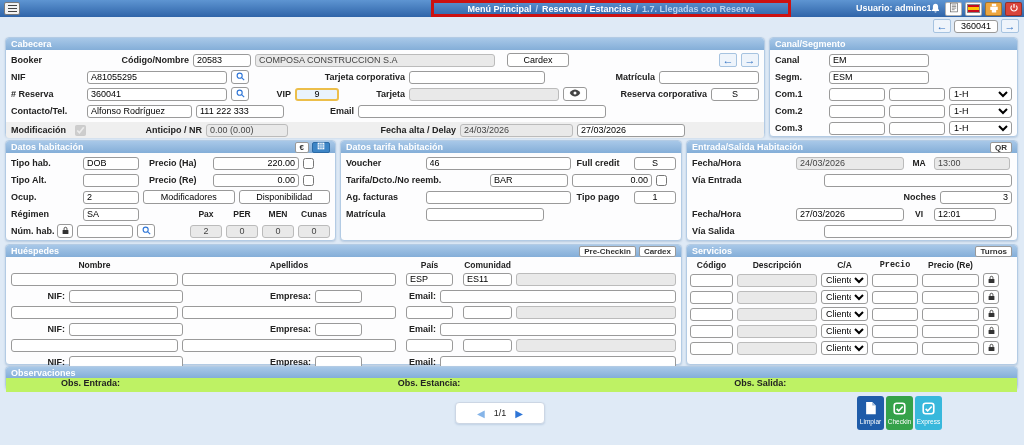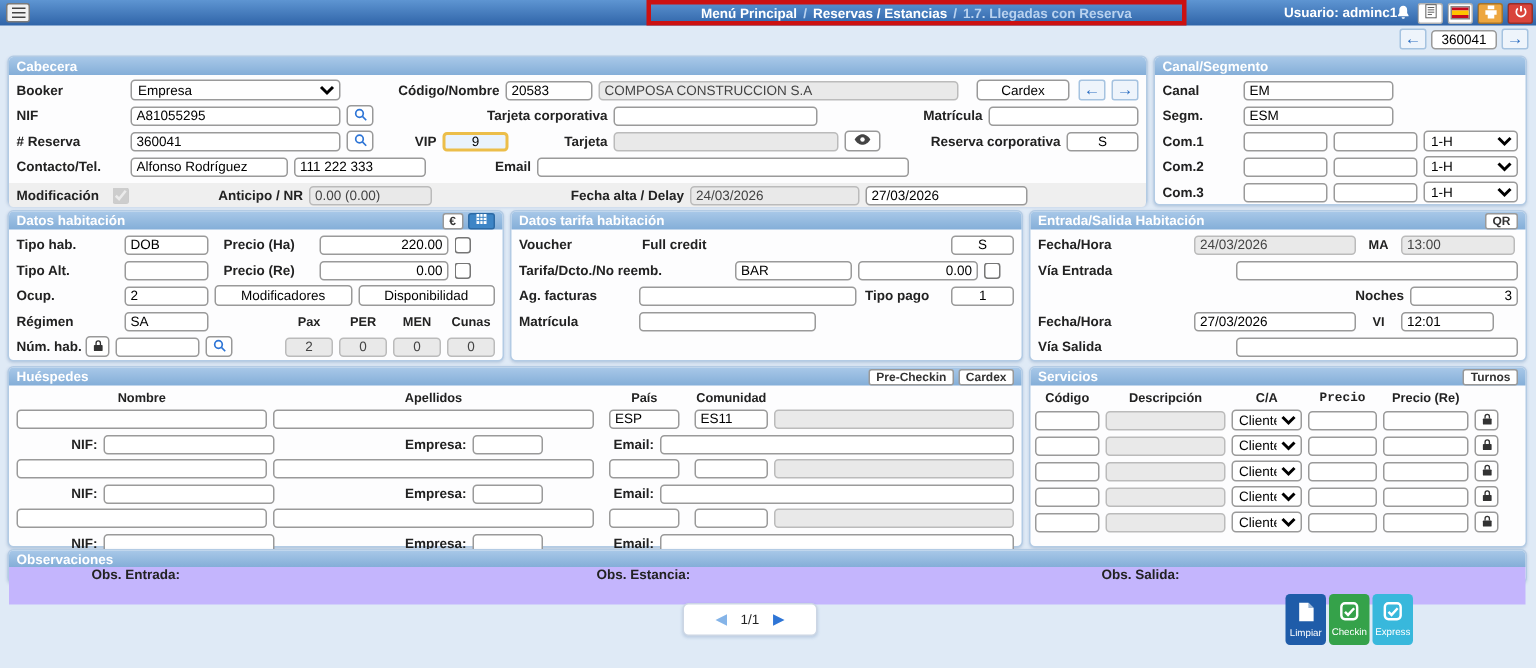--- a/index.html
+++ b/index.html
@@ -58,21 +58,21 @@
     font-size:9px; background:#fff; }
   button.btn { font-family:inherit; font-size:9px; background:#fff; border:1px solid #999;
     border-radius:3px; height:14px; cursor:pointer; padding:0 4px; }
   button.sq { width:18px; height:14px; display:inline-flex; align-items:center; justify-content:center; padding:0; }
   input[type=checkbox] { width:11px; height:11px; }
   .grayband { background:#efefef; height:16px; margin-top:4px; padding:0 5px;
     display:flex; align-items:center; gap:4px; border-radius:0 0 3px 3px; }
   .cellh { font-weight:bold; text-align:center; font-size:8.5px; }
   .colheads { display:flex; align-items:center; margin:2px 5px 0 5px; gap:4px; height:11px; }
   
-  .obsrow { display:flex; height:25px; margin-top:0; background:#c4b5fd; }
+  .obsrow { display:flex; height:14px; margin-top:0; background:#bef264; }
   .obsrow > div { width:33.3%; padding-left:55px; font-weight:bold; }
   
   .pager { position:absolute; left:455px; top:402px; width:90px; height:22px; background:#fff;
     border:1px solid #ccd6e4; border-radius:4px; box-shadow:0 1px 2px rgba(70,110,160,.2);
     display:flex; align-items:center; justify-content:center; gap:9px; }
   .pg-btn { background:none; border:none; cursor:pointer; font-size:10px; padding:0; font-family:inherit; }
   .pg-prev { color:#85b4e8; } .pg-next { color:#2e75d6; }
   .actions { position:absolute; left:857px; top:396px; display:flex; gap:2px; }
   .act { width:27px; height:34px; border:none; border-radius:3px; cursor:pointer; color:#fff;
     font-family:inherit; font-size:6.5px; display:flex; flex-direction:column; align-items:center;
@@ -144,21 +144,20 @@
       <span>→</span>
     </button>
 </div>
 
 <div class="panel" style="left:5px; top:37px; width:760px; height:100px;">
   <div class="ph">
       <span>Cabecera</span>
     </div>
   <div class="row">
     <label style="width:72px;">Booker</label>
-    <select style="width:140px;"><option>Empresa</option></select>
     <label class="rt" style="width:102px;">Código/Nombre</label>
     <input type="text" style="width: 58px;" value="20583">
     <input type="text" class="ro" style="width: 240px;" value="COMPOSA CONSTRUCCION S.A">
     <button class="btn" style="width:62px; margin-left:8px;">Cardex</button>
     <button class="nav-btn ml-a">
         <span>←</span>
       </button>
     <button class="nav-btn">
         <span>→</span>
       </button>
@@ -312,20 +311,21 @@
     <input type="text" class="ro ctr" style="width: 32px;" value="0">
   </div>
 </div>
 
 <div class="panel" style="left:340px; top:140px; width:342px; height:101px;">
   <div class="ph">
       <span>Datos tarifa habitación</span>
     </div>
   <div class="row">
     <label style="width:76px;">Voucher</label>
+    <input type="text" style="width: 146px;" value="46">
     <label style="width:54px; margin-left:2px;">Full credit</label>
     <input type="text" class="ctr ml-a" style="width: 42px;" value="S">
   </div>
   <div class="row">
     <label style="width:140px;">Tarifa/Dcto./No reemb.</label>
     <input type="text" style="width: 78px;" value="BAR">
     <input type="text" class="num" style="width: 80px;" value="0.00">
     <input type="checkbox" style="">
   </div>
   <div class="row">

